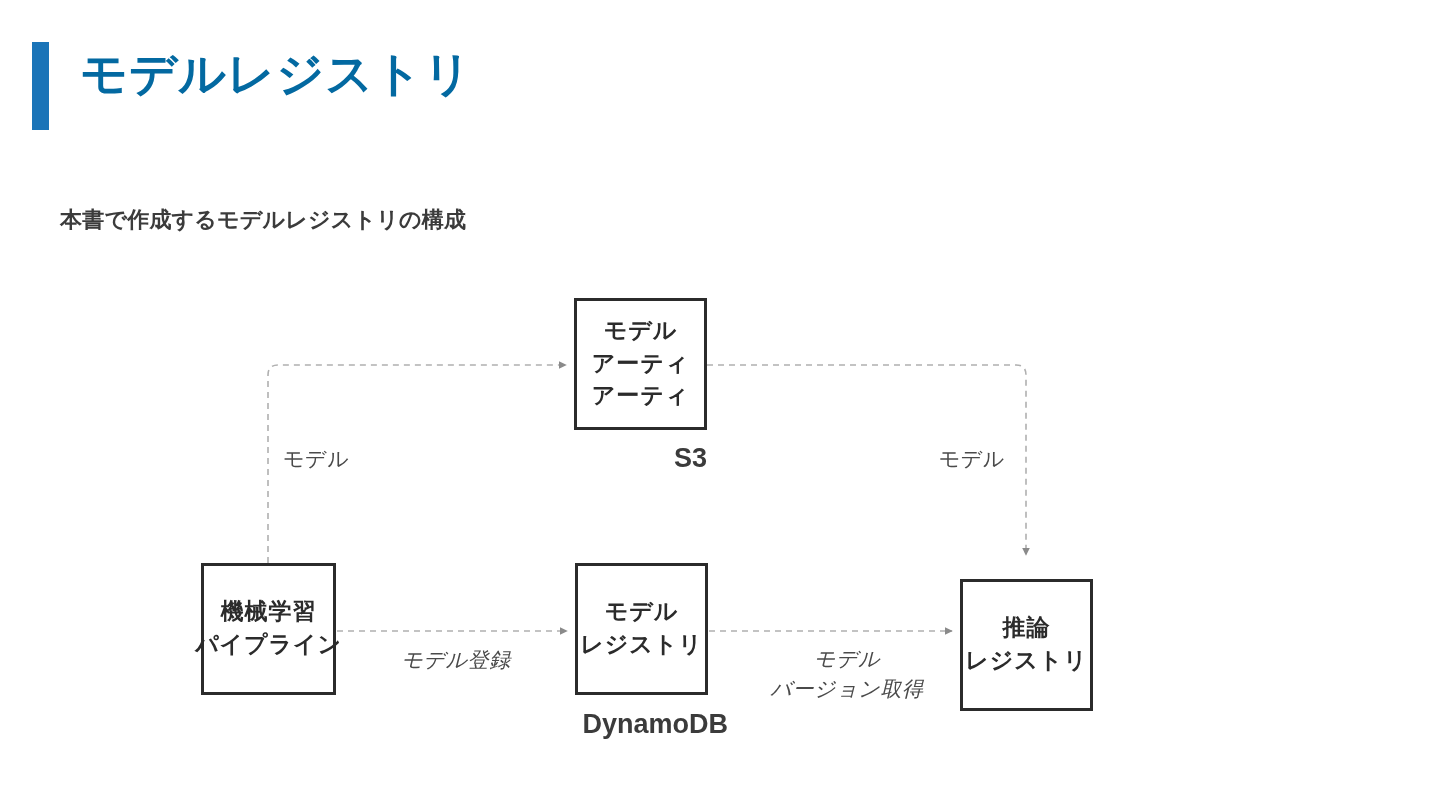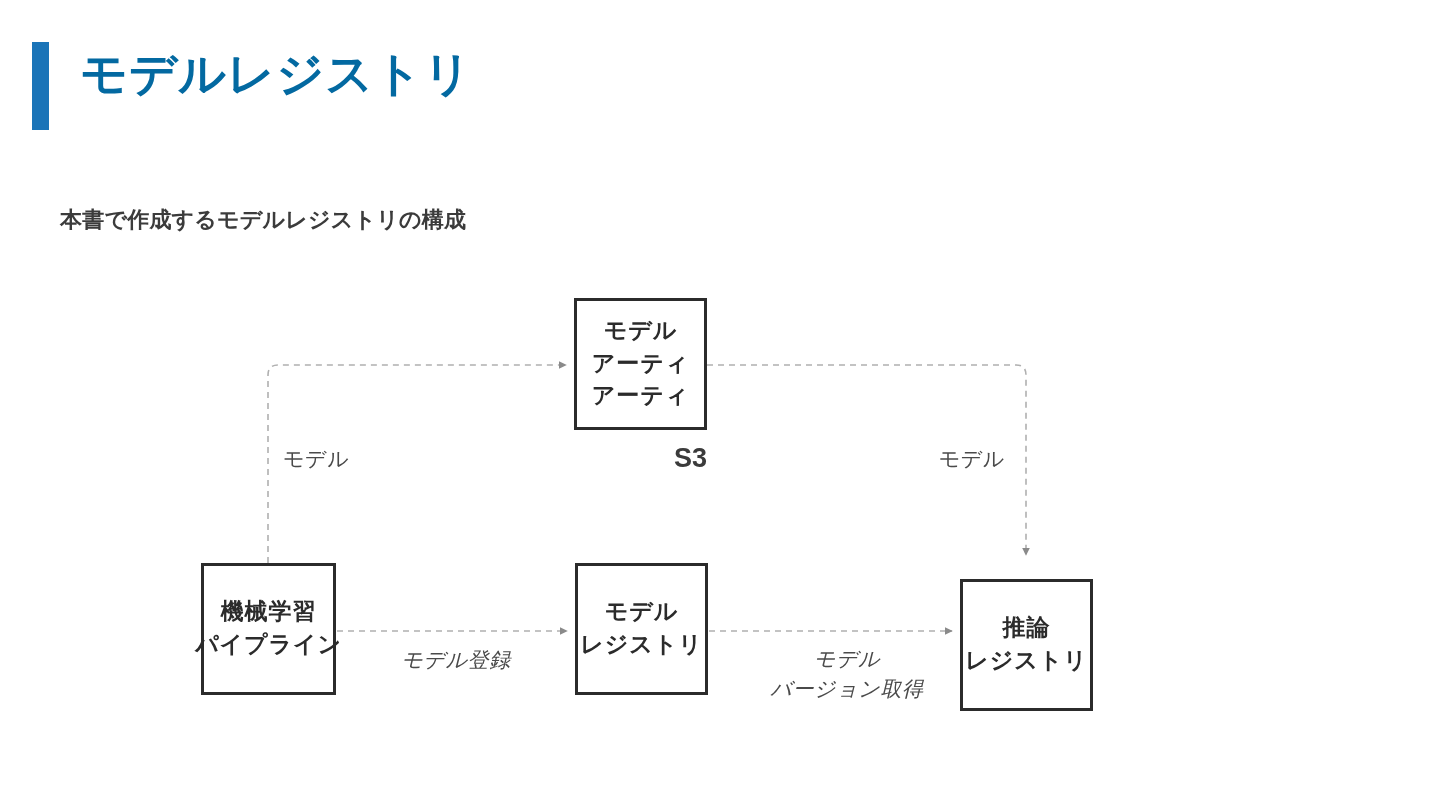--- a/index.html
+++ b/index.html
@@ -169,20 +169,21 @@
 
   <div class="node-box" id="node-pipeline">
     <span class="node-line">機械学習</span>
     <span class="node-line">パイプライン</span>
   </div>
 
   <div class="node-box" id="node-registry">
     <span class="node-line">モデル</span>
     <span class="node-line">レジストリ</span>
   </div>
+  <div class="node-caption" id="caption-dynamodb">DynamoDB</div>
 
   <div class="node-box" id="node-inference">
     <span class="node-line">推論</span>
     <span class="node-line">レジストリ</span>
   </div>
 
   <div class="edge-label align-left" id="label-upload">
     <span class="lbl-line">モデル</span>
   </div>
 

